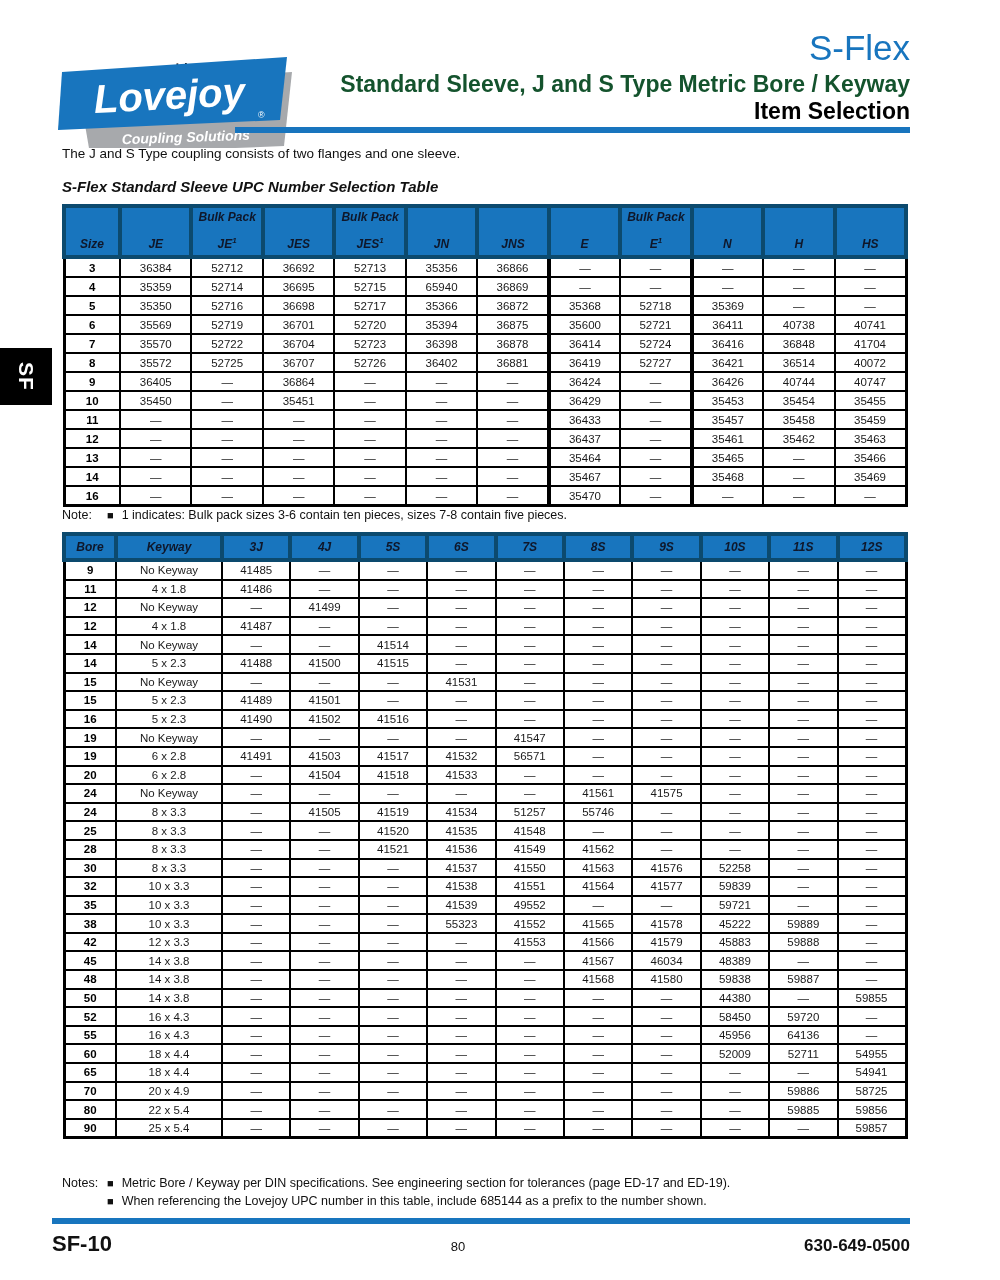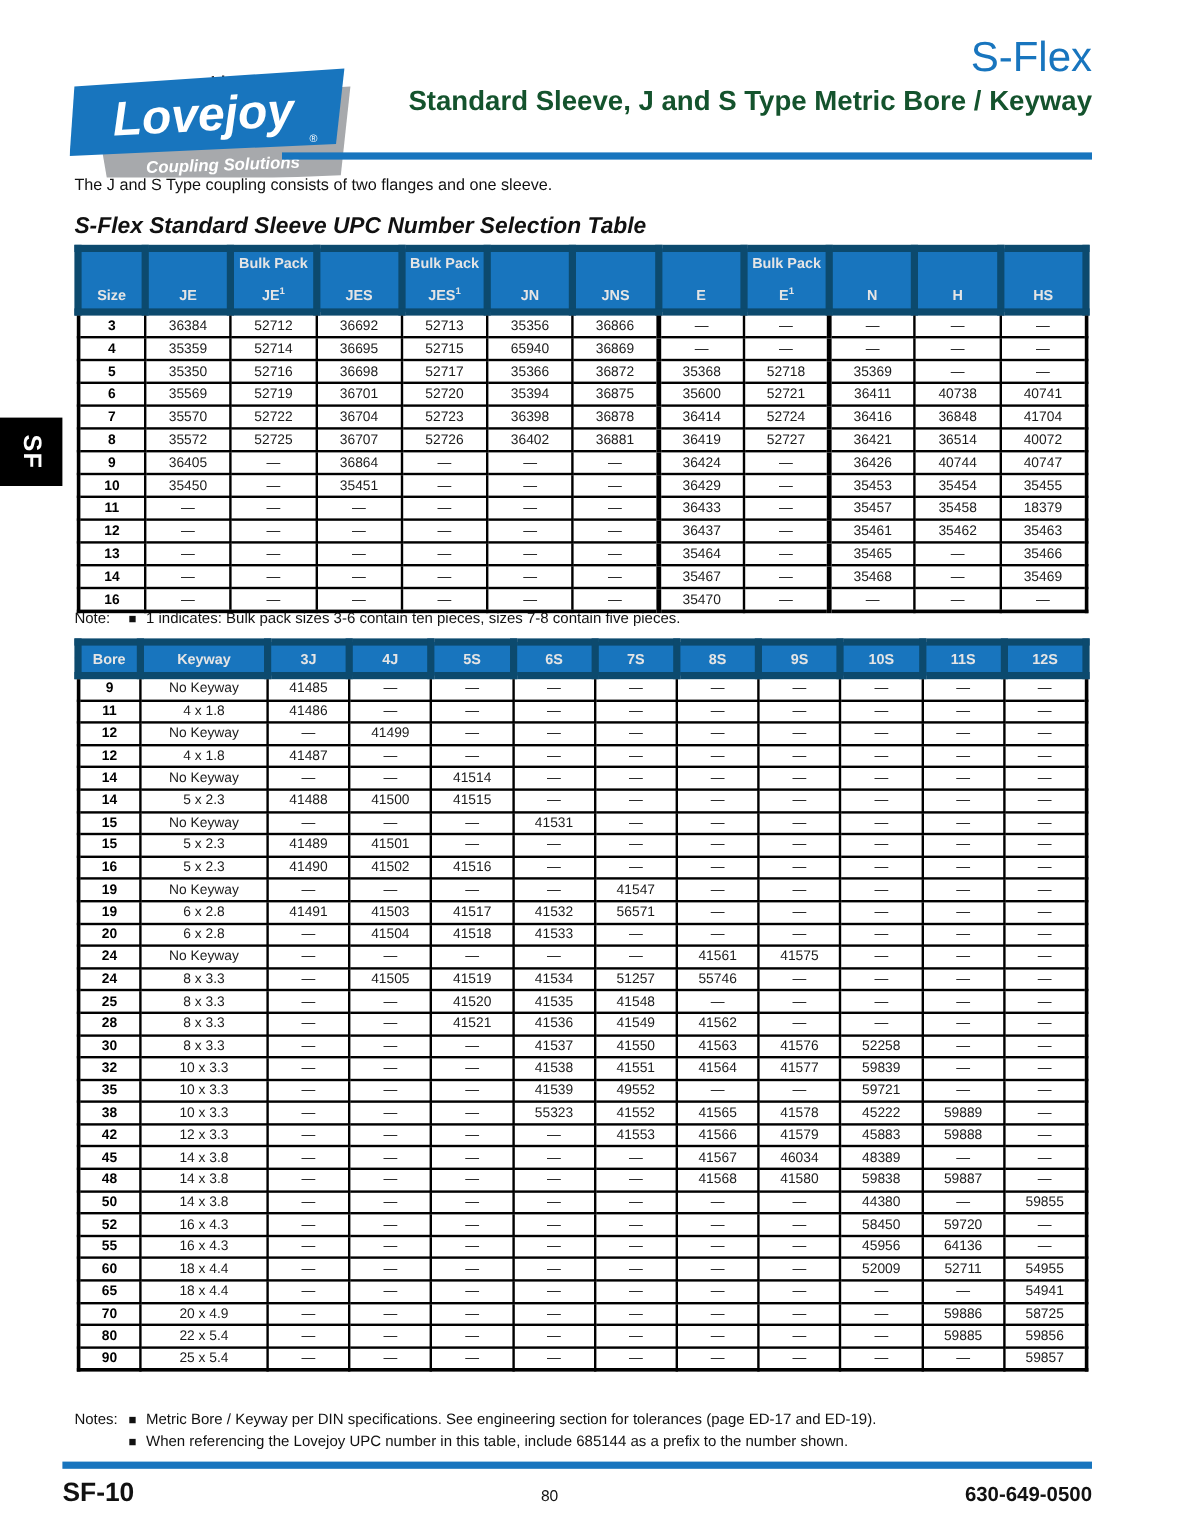--- a/index.html
+++ b/index.html
@@ -22,28 +22,28 @@
     writing-mode:vertical-rl;
   }
   
   .logo{position:absolute;left:58px;top:26px;}
   .titles{position:absolute;right:90px;top:30px;text-align:right;}
   .product{color:var(--blue);font-size:35px;font-weight:normal;line-height:1.05;}
   .tline1{color:#14532d;font-size:23px;font-weight:bold;margin-top:4px;line-height:1.2;}
   .tline2{color:#000;font-size:23px;font-weight:bold;line-height:1.2;}
   .rule{position:absolute;left:235px;top:127px;width:675px;height:6px;background:var(--blue);}
   .intro{position:absolute;left:62px;top:146px;font-size:13.5px;}
-  .sec-title{position:absolute;left:62px;font-size:19px;font-weight:bold;font-style:italic;}
+  .sec-title{position:absolute;left:62px;font-size:15px;font-weight:bold;font-style:italic;}
   #sec1{top:178px;}
   #sec2{top:536px;}
   
   .utable{border-collapse:collapse;table-layout:fixed;width:846px;border:3px solid #000;}
   .utable th{
-    background:var(--blue);color:#e5e5e5;font-size:12px;font-weight:bold;
-    vertical-align:bottom;border:6px solid #0c4a6e;padding:2px 0 4px;
+    background:var(--blue);color:#0f172a;font-size:12px;font-weight:bold;
+    vertical-align:bottom;border:4px solid #0c4a6e;padding:2px 0 4px;font-style:italic;
   }
   .utable th .grp{display:block;font-size:12px;margin-bottom:12px;min-height:14px;}
   .utable th .grp.empty{visibility:hidden;}
   .utable th sup{font-size:8px;}
   .utable td{
     border:2px solid #000;text-align:center;font-size:11.5px;color:#1a1a1a;
     padding:0;overflow:hidden;white-space:nowrap;
   }
   .t1{position:absolute;left:62px;top:204px;}
   .t1 td{height:17px;}
@@ -89,20 +89,21 @@
     <polygon points="20,58 234,46 226,120 32,128" fill="#A7A9AC"></polygon>
     <polygon points="4,46 229,31 222,94 0,104" fill="#1875BE"></polygon>
     <text x="112" y="83" text-anchor="middle" fill="#ffffff" font-size="40" font-weight="bold" font-style="italic" transform="rotate(-3 112 83)" id="wordmark-text">Lovejoy</text>
     <text x="200" y="92" fill="#ffffff" font-size="9" id="regmark-text">®</text>
     <text x="128" y="116" text-anchor="middle" fill="#ffffff" font-size="14" font-weight="bold" font-style="italic" transform="rotate(-2 128 116)" id="subtitle-text">Coupling Solutions</text>
   </svg>
 
   <div class="titles">
     <div class="product">S-Flex</div>
     <div class="tline1">Standard Sleeve, J and S Type Metric Bore / Keyway</div>
+    <div class="tline2">Item Selection</div>
   </div>
   <div class="rule"></div>
 
   <div class="intro">The J and S Type coupling consists of two flanges and one sleeve.</div>
 
   <div class="sec-title" id="sec1">S-Flex Standard Sleeve UPC Number Selection Table</div>
   <table class="utable t1">
       <colgroup>
         <col style="width: 56px;">
         <col>
@@ -251,21 +252,21 @@
           <td>—</td>
           <td>—</td>
           <td>—</td>
           <td>—</td>
           <td>—</td>
           <td>—</td>
           <td class="sep">36433</td>
           <td>—</td>
           <td class="sep">35457</td>
           <td>35458</td>
-          <td>18379</td>
+          <td>35459</td>
         </tr>
         <tr>
           <td class="rowhead">12</td>
           <td>—</td>
           <td>—</td>
           <td>—</td>
           <td>—</td>
           <td>—</td>
           <td>—</td>
           <td class="sep">36437</td>

